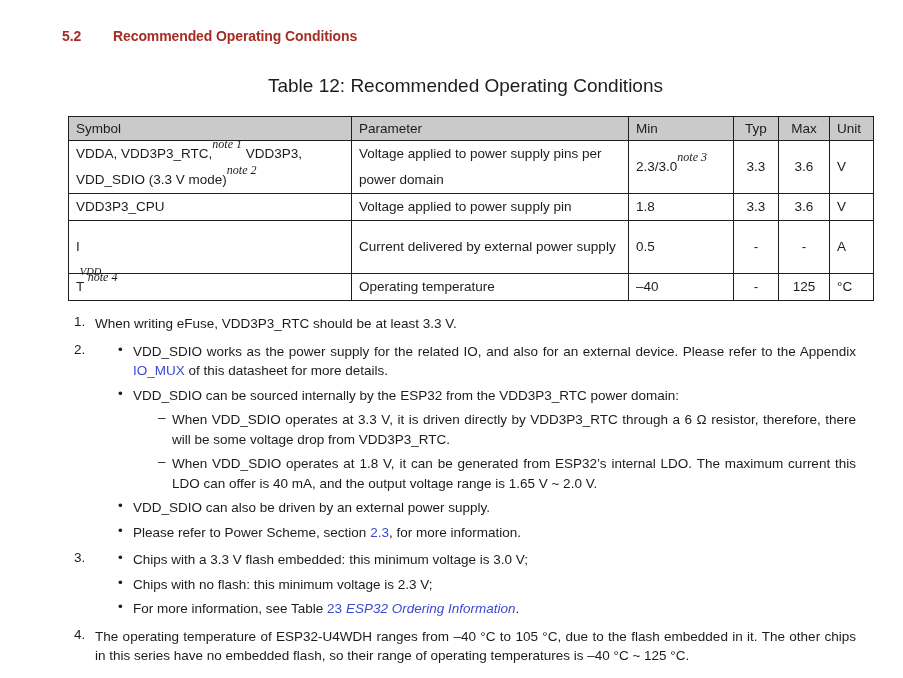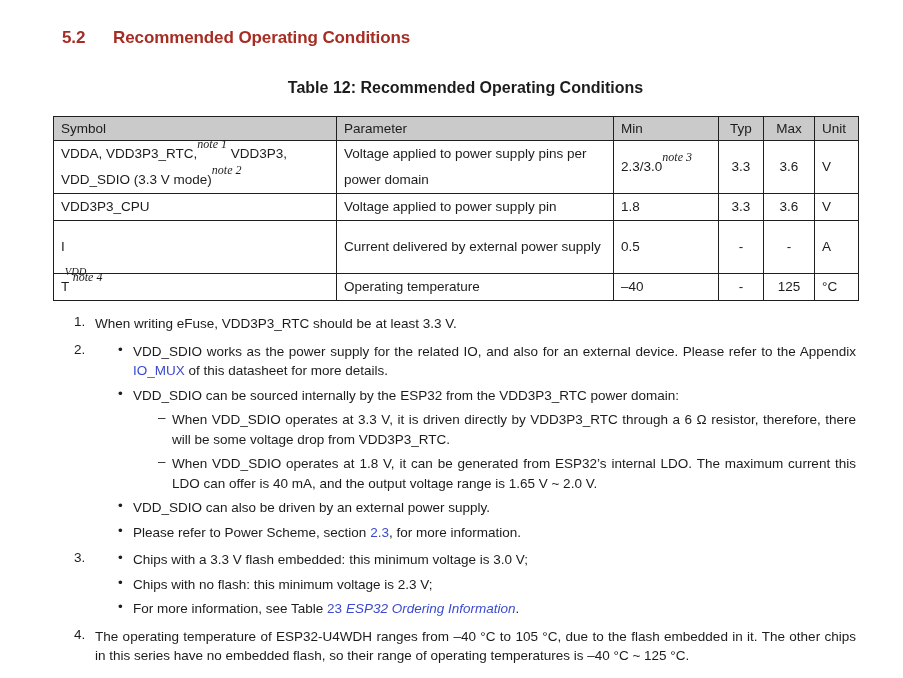--- a/index.html
+++ b/index.html
@@ -9,29 +9,29 @@
     --border-color:#1F1F1F;
     --text-color:#1C1C1C;
   }
   *{box-sizing:border-box;}
   html,body{margin:0;padding:0;}
   body{
     width:903px;height:678px;overflow:hidden;background:#ffffff;
     font-family:"Liberation Sans",sans-serif;font-size:13.5px;color:var(--text-color);
   }
   .section-heading{
-    margin:28px 0 0 62px;font-size:17px;font-weight:bold;color:var(--heading-color);
+    margin:28px 0 0 62px;font-size:14px;font-weight:bold;color:var(--heading-color);
     display:flex;letter-spacing:-0.1px;
   }
   .sec-num{width:51px;flex:none;}
   .table-caption{
-    width:805px;margin:31px 0 0 63px;text-align:center;font-weight:bold;font-size:16px;
+    width:805px;margin:31px 0 0 63px;text-align:center;font-weight:normal;font-size:19px;
   }
   table{
-    margin:19px 0 0 53px;border-collapse:collapse;table-layout:fixed;width:805px;
+    margin:19px 0 0 68px;border-collapse:collapse;table-layout:fixed;width:805px;
   }
   th,td{
     border:1.5px solid var(--border-color);
     padding:0 7px;font-size:13.5px;font-weight:normal;text-align:left;
     line-height:26px;vertical-align:middle;
   }
   thead th{background:var(--header-bg);height:24px;line-height:22px;}
   .row-tall td{height:53px;}
   .row-short td{height:27px;}
   th.a-right,td.a-right{}

